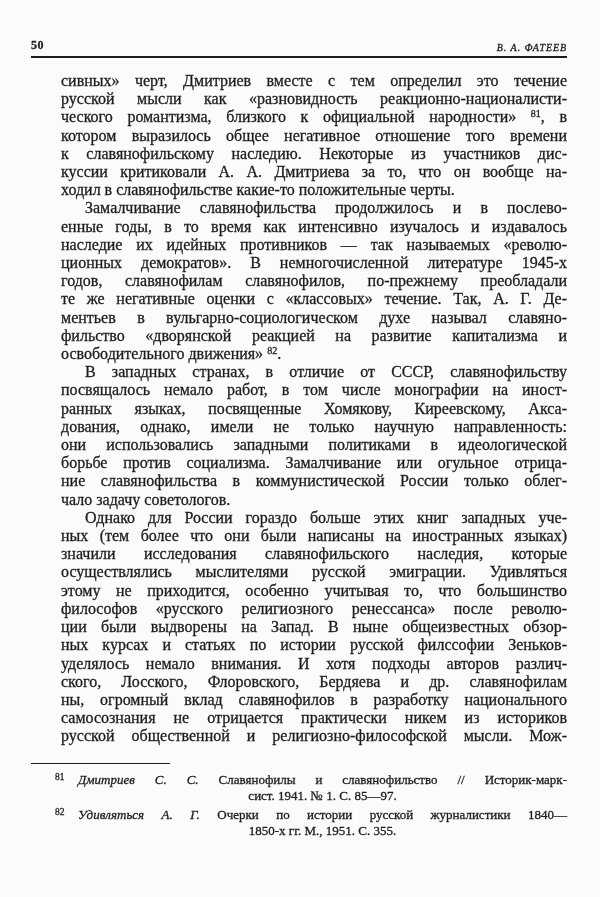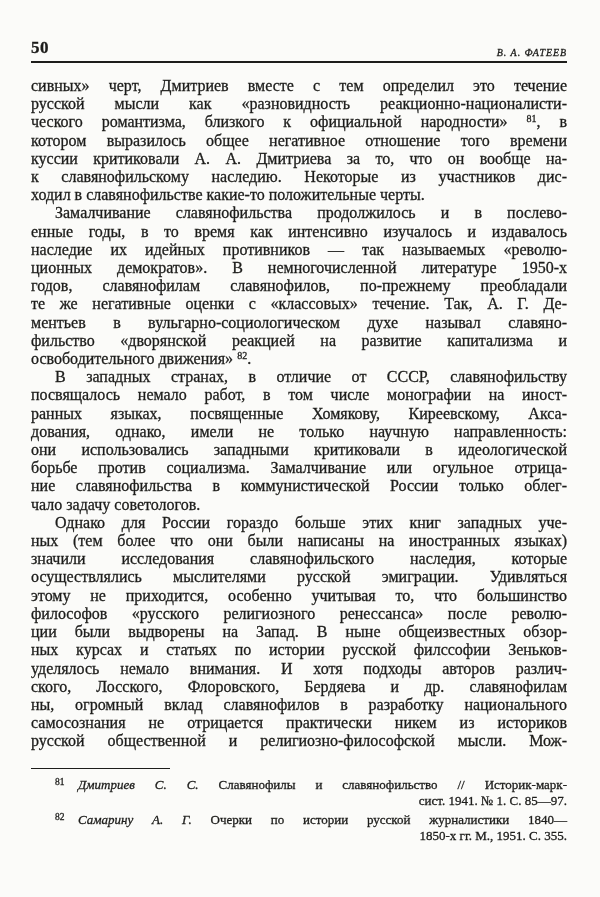--- a/index.html
+++ b/index.html
@@ -18,32 +18,33 @@
   }
   .header {
     display: flex;
     justify-content: space-between;
     align-items: flex-end;
     border-bottom: 2.2px solid #1d1d1b;
     padding-bottom: 3px;
   }
   .page-num {
     font-weight: bold;
-    font-size: 17px;
+    font-size: 12px;
     letter-spacing: 0.5px;
   }
   .running-title {
     font-style: italic;
     font-size: 10px;
     letter-spacing: 0.9px;
   }
   .page-body {
     margin-top: 14px;
     font-size: 16px;
     line-height: 18.2px;
+    margin-left: 30px;
   }
   .para { margin: 0; }
   .tline {
     text-align: justify;
     text-align-last: justify;
     white-space: normal;
   }
   .tline-last { text-align-last: left; }
   .tline-indent { padding-left: 24px; }
   sup.fnref {
@@ -68,58 +69,58 @@
     margin-bottom: 2px;
   }
   .fn-marker {
     position: absolute;
     left: 24px;
     top: -3px;
     font-size: 9.5px;
   }
   .fn-author { font-style: italic; }
   .fn-line1 { text-align: justify; text-align-last: justify; }
-  .fn-line2 { text-align: right; }
+  .fn-line2 { text-align: center; }
 </style>
 </head>
 <body>
 
 <div class="page">
   <div class="header">
     <span class="page-num">50</span>
     <span class="running-title">В. А. ФАТЕЕВ</span>
   </div>
 
   <div class="page-body">
       <div class="para">
         <div class="tline">сивных» черт, Дмитриев вместе с тем определил это течение</div>
         <div class="tline">русской мысли как «разновидность реакционно-националисти-</div>
         <div class="tline">ческого романтизма, близкого к официальной народности» <sup class="fnref">81</sup>, в</div>
         <div class="tline">котором выразилось общее негативное отношение того времени</div>
+        <div class="tline">к славянофильскому наследию. Некоторые из участников дис-</div>
         <div class="tline">куссии критиковали А. А. Дмитриева за то, что он вообще на-</div>
-        <div class="tline">к славянофильскому наследию. Некоторые из участников дис-</div>
         <div class="tline tline-last">ходил в славянофильстве какие-то положительные черты.</div>
       </div>
       <div class="para">
         <div class="tline tline-indent">Замалчивание славянофильства продолжилось и в послево-</div>
         <div class="tline">енные годы, в то время как интенсивно изучалось и издавалось</div>
         <div class="tline">наследие их идейных противников — так называемых «револю-</div>
-        <div class="tline">ционных демократов». В немногочисленной литературе 1950-х</div>
+        <div class="tline">ционных демократов». В немногочисленной литературе 1945-х</div>
         <div class="tline">годов, славянофилам славянофилов, по-прежнему преобладали</div>
         <div class="tline">те же негативные оценки с «классовых» течение. Так, А. Г. Де-</div>
         <div class="tline">ментьев в вульгарно-социологическом духе называл славяно-</div>
         <div class="tline">фильство «дворянской реакцией на развитие капитализма и</div>
         <div class="tline tline-last">освободительного движения» <sup class="fnref">82</sup>.</div>
       </div>
       <div class="para">
         <div class="tline tline-indent">В западных странах, в отличие от СССР, славянофильству</div>
         <div class="tline">посвящалось немало работ, в том числе монографии на иност-</div>
         <div class="tline">ранных языках, посвященные Хомякову, Киреевскому, Акса-</div>
         <div class="tline">дования, однако, имели не только научную направленность:</div>
-        <div class="tline">они использовались западными критиковали в идеологической</div>
+        <div class="tline">они использовались западными политиками в идеологической</div>
         <div class="tline">борьбе против социализма. Замалчивание или огульное отрица-</div>
         <div class="tline">ние славянофильства в коммунистической России только облег-</div>
         <div class="tline tline-last">чало задачу советологов.</div>
       </div>
       <div class="para">
         <div class="tline tline-indent">Однако для России гораздо больше этих книг западных уче-</div>
         <div class="tline">ных (тем более что они были написаны на иностранных языках)</div>
         <div class="tline">значили исследования славянофильского наследия, которые</div>
         <div class="tline">осуществлялись мыслителями русской эмиграции. Удивляться</div>
         <div class="tline">этому не приходится, особенно учитывая то, что большинство</div>
@@ -137,18 +138,18 @@
   <div class="footnotes">
     <div class="fn-rule"></div>
     <div>
         <div class="fn-item">
           <span class="fn-marker">81</span>
           <div class="fn-line1"><span class="fn-author">Дмитриев С. С.</span> Славянофилы и славянофильство // Историк-марк-</div>
           <div class="fn-line2">сист. 1941. № 1. С. 85—97.</div>
         </div>
         <div class="fn-item">
           <span class="fn-marker">82</span>
-          <div class="fn-line1"><span class="fn-author">Самарину А. Г.</span> Очерки по истории русской журналистики 1840—</div>
+          <div class="fn-line1"><span class="fn-author">Удивляться А. Г.</span> Очерки по истории русской журналистики 1840—</div>
           <div class="fn-line2">1850-х гг. М., 1951. С. 355.</div>
         </div>
       </div>
   </div>
 </div>
 
 </body></html>

